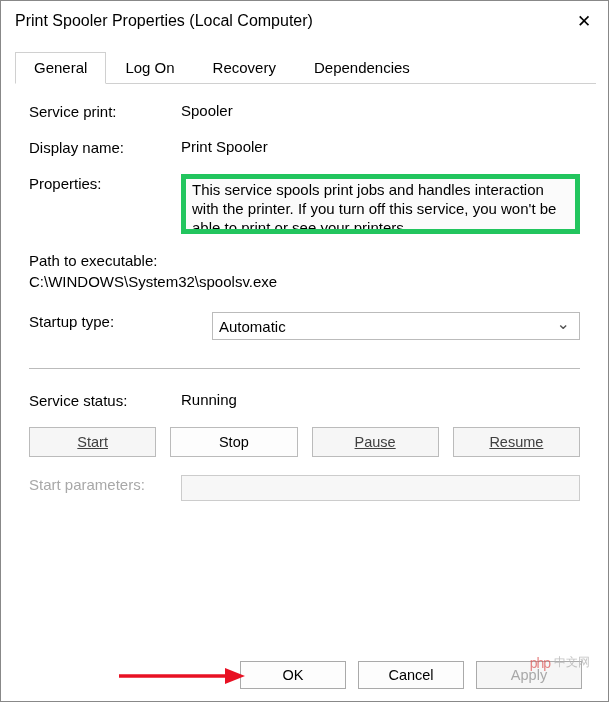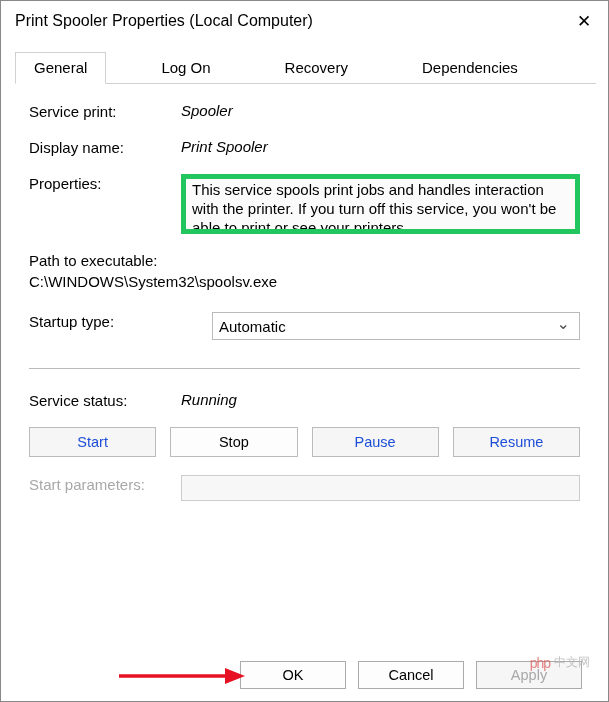--- a/index.html
+++ b/index.html
@@ -2,39 +2,39 @@
 <html><head>
   <meta charset="utf-8">
   <style>
     * { box-sizing: border-box; font-family: "Segoe UI", Tahoma, sans-serif; }
     body { margin: 0; width: 609px; height: 702px; background: #fff; overflow: hidden; position: relative; border: 1px solid #888; }
     .titlebar { display: flex; align-items: center; justify-content: space-between; height: 40px; padding: 0 0 0 14px; }
     .titlebar-title { font-size: 16px; color: #000; }
     .close-btn { width: 48px; height: 40px; display: flex; align-items: center; justify-content: center; cursor: pointer; }
     .close-icon { font-size: 17px; font-weight: 300; color: #000; }
     .content { padding: 10px 12px 0 12px; }
-    .tabs { display: flex; border-bottom: 1px solid #d0d0d0; margin: 0 0 18px 2px; gap: 36px; }
+    .tabs { display: flex; border-bottom: 1px solid #d0d0d0; margin: 0 0 18px 2px; }
     .tab { padding: 6px 18px 7px 18px; font-size: 15px; color: #000; cursor: pointer; border: 1px solid transparent; border-bottom: none; position: relative; top: 1px; }
     .tab.active { border: 1px solid #d0d0d0; border-bottom: 1px solid #fff; background: #fff; }
     .form-area { padding: 0 16px; }
     .row { display: flex; align-items: flex-start; margin-bottom: 18px; }
     .label { width: 152px; font-size: 15px; color: #000; flex-shrink: 0; padding-top: 1px; }
     .label.disabled { color: #a8a8a8; }
-    .value { font-size: 15px; color: #000; font-style: italic; }
+    .value { font-size: 15px; color: #000; }
     .desc-box { flex: 1; height: 60px; border: 5px solid #22c55e; background: #fbfbfb; font-size: 15px; padding: 2px 6px; overflow: hidden; line-height: 1.25; color: #000; }
     .path-block { margin-bottom: 22px; }
     .path-label { font-size: 15px; color: #000; margin-bottom: 4px; }
     .path-val { font-size: 15px; color: #000; }
     .select-wrap { flex: 1; position: relative; padding-left: 31px; }
     .select-wrap select { width: 100%; height: 28px; font-size: 15px; border: 1px solid #bbb; background: #fff; padding: 2px 6px; appearance: none; }
     .select-wrap::after { content: "⌄"; position: absolute; right: 10px; top: 2px; font-size: 16px; color: #555; pointer-events: none; }
     .divider { border: none; border-top: 1px solid #bbb; margin: 28px 0 22px 0; }
     .svc-buttons { display: flex; gap: 14px; margin-bottom: 18px; }
     .svc-btn { flex: 1; height: 30px; font-size: 14.5px; border: 1px solid #bbb; background: #fdfdfd; cursor: pointer; }
-    .svc-btn:disabled { color: #1d4ed8; background: #f6f6f6; cursor: default; }
+    .svc-btn:disabled { color: #404040; background: #f6f6f6; cursor: default; text-decoration: underline; }
     .note { font-size: 15px; color: #000; line-height: 1.3; margin-bottom: 18px; }
     .param-input { flex: 1; height: 26px; border: 1px solid #ccc; background: #f7f7f7; }
     .dlg-buttons { position: absolute; bottom: 12px; right: 26px; display: flex; gap: 12px; }
     .dlg-btn { width: 106px; height: 28px; font-size: 14.5px; border: 1px solid #aaa; background: #fdfdfd; cursor: pointer; }
     .dlg-btn:disabled { color: #a8a8a8; background: #f6f6f6; cursor: default; }
     .arrow { position: absolute; left: 116px; bottom: 13px; pointer-events: none; }
     .watermark { position: absolute; right: 18px; bottom: 30px; font-size: 12px; color: rgba(180,180,180,0.8); display: flex; align-items: center; gap: 4px; pointer-events: none; }
     .watermark .logo { font-size: 14px; color: rgba(220,80,80,0.7); font-weight: normal; letter-spacing: -1px; }
   </style>
 </head>

